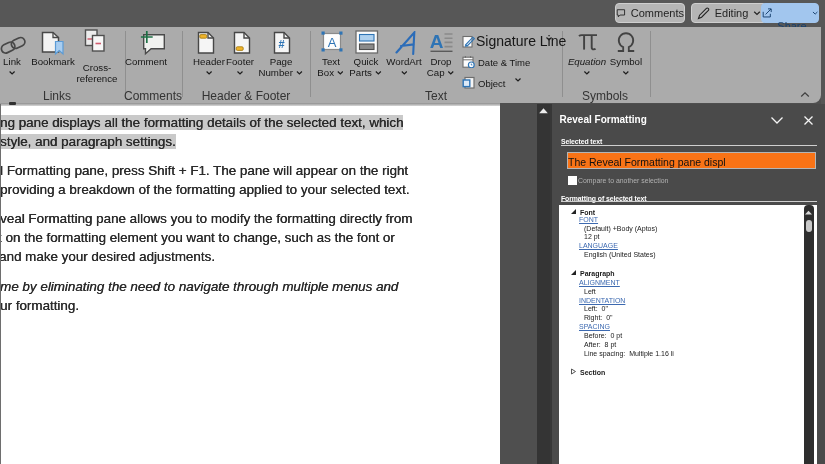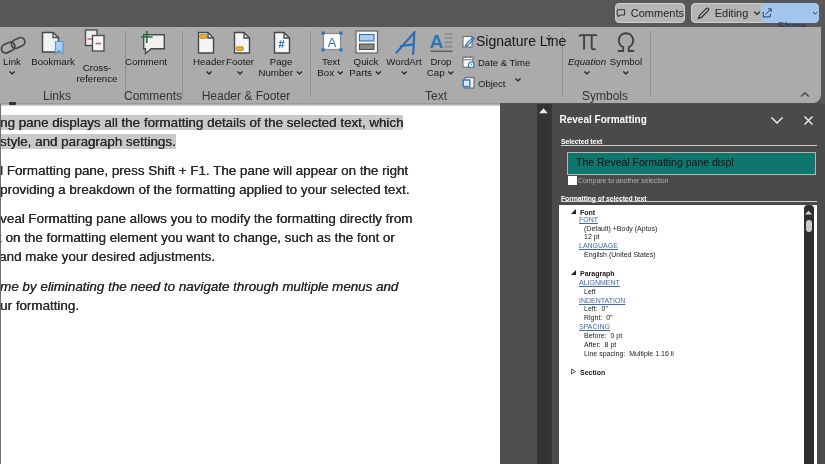--- a/index.html
+++ b/index.html
@@ -237,21 +237,21 @@
   <div id="pane">
     <div class="pw" style="position:absolute; left:7.5px; top:9.5px; font-size:10px; font-weight:bold;">Reveal Formatting</div>
     <svg style="position:absolute; left:218px; top:12px;" width="14" height="9" viewBox="0 0 14 9">
         <path d="M1.5 1.5 L7 7 L12.5 1.5" fill="none" stroke="#f5f5f5" stroke-width="1.25"></path>
       </svg>
     <svg style="position:absolute; left:251px; top:11px;" width="11" height="11" viewBox="0 0 11 11">
         <path d="M1.5 1.5 L9.5 9.5 M9.5 1.5 L1.5 9.5" stroke="#f5f5f5" stroke-width="1.25"></path>
       </svg>
     <div class="pw" style="position:absolute; left:9px; top:33.5px; font-size:6.9px; font-weight:bold; letter-spacing:-0.1px;">Selected text</div>
     <div style="position:absolute; left:9px; top:40.5px; width:256px; height:1px; background:#cfcfcf;"></div>
-    <div style="position:absolute; left:15px; top:47.5px; width:249px; height:23px; background:#0f766e; border:1px solid #b5b5b5; font-size:10.5px; color:#111; line-height:18px; padding-left:8px;">The Reveal Formatting pane displ</div>
+    <div style="position:absolute; left:15px; top:47.5px; width:249px; height:17px; background:#f97316; border:1px solid #b5b5b5; font-size:10.5px; color:#111; line-height:18px; ">The Reveal Formatting pane displ</div>
     <div style="position:absolute; left:16px; top:72px; width:8.5px; height:8.5px; background:#fff;"></div>
     <div style="position:absolute; left:26px; top:72.5px; font-size:6.9px; color:#b2b2b2;">Compare to another selection</div>
     <div class="pw" style="position:absolute; left:9px; top:90.5px; font-size:6.9px; font-weight:bold; letter-spacing:-0.1px;">Formatting of selected text</div>
     <div style="position:absolute; left:9px; top:97px; width:256px; height:1px; background:#cfcfcf;"></div>
     <div id="treebox">
       <div class="tree" style="left:11px; top:2.5px; font-weight:bold;"><svg width="7" height="7" viewBox="0 0 7 7" style="margin-right:3px;">
             <path d="M6 1 V6 H1 z" fill="#222"></path>
           </svg>Font</div>
       <div class="tree tlink" style="left:20px; top:10.5px;">FONT</div>
       <div class="tree" style="left:25px; top:19.5px;">(Default) +Body (Aptos)</div>

